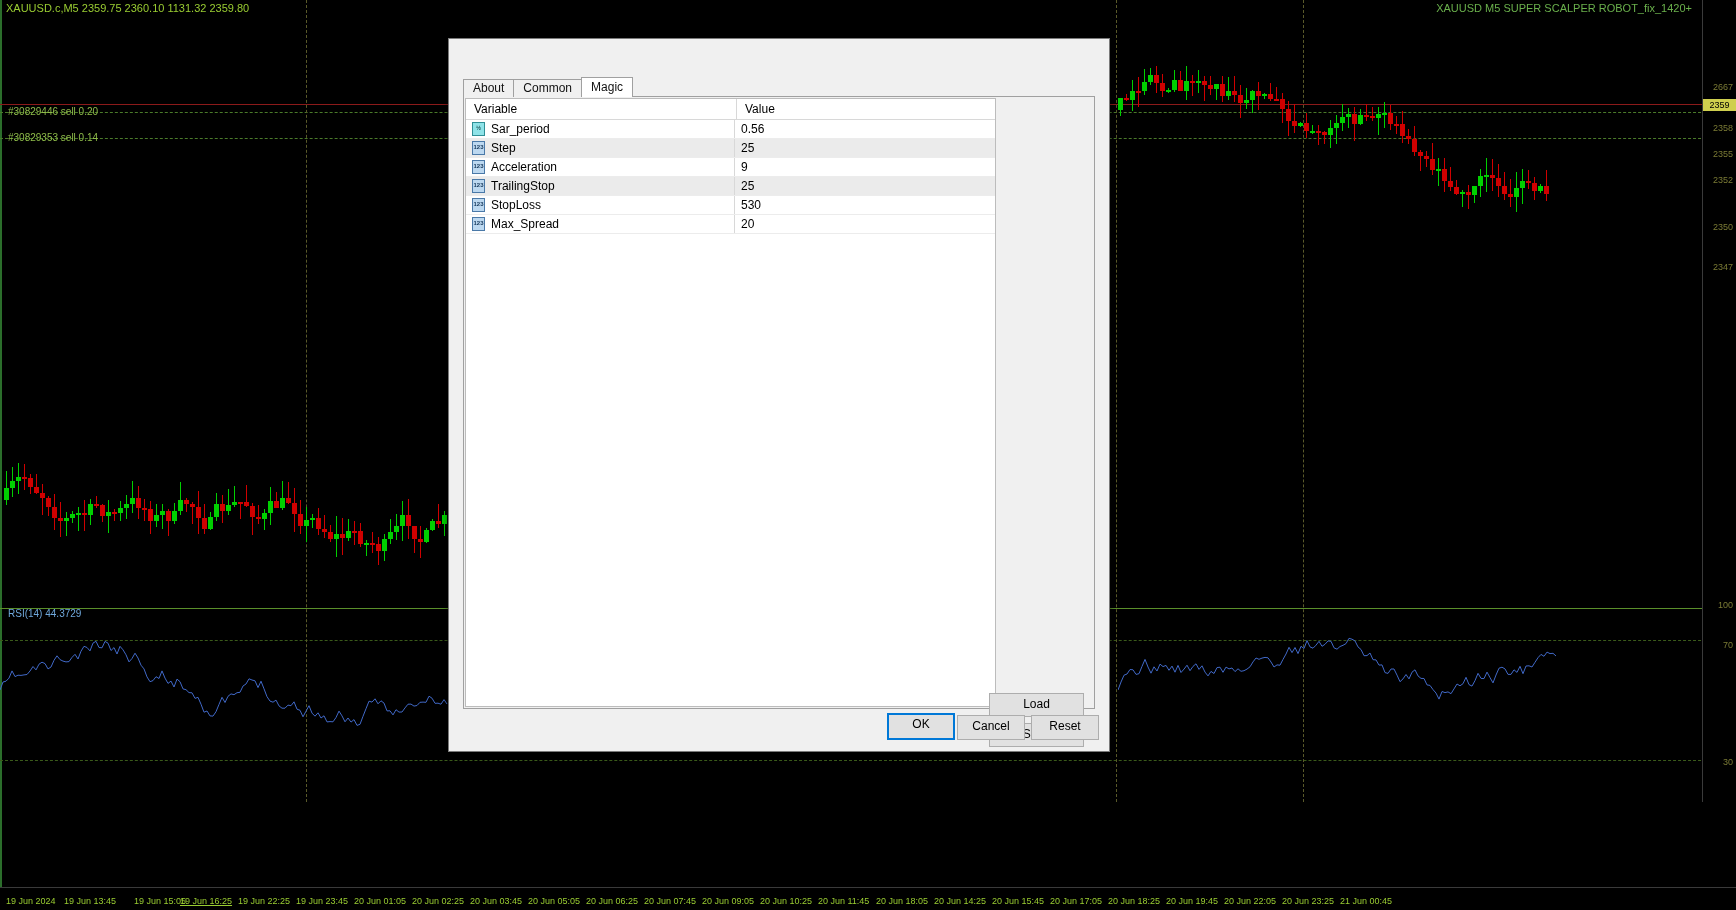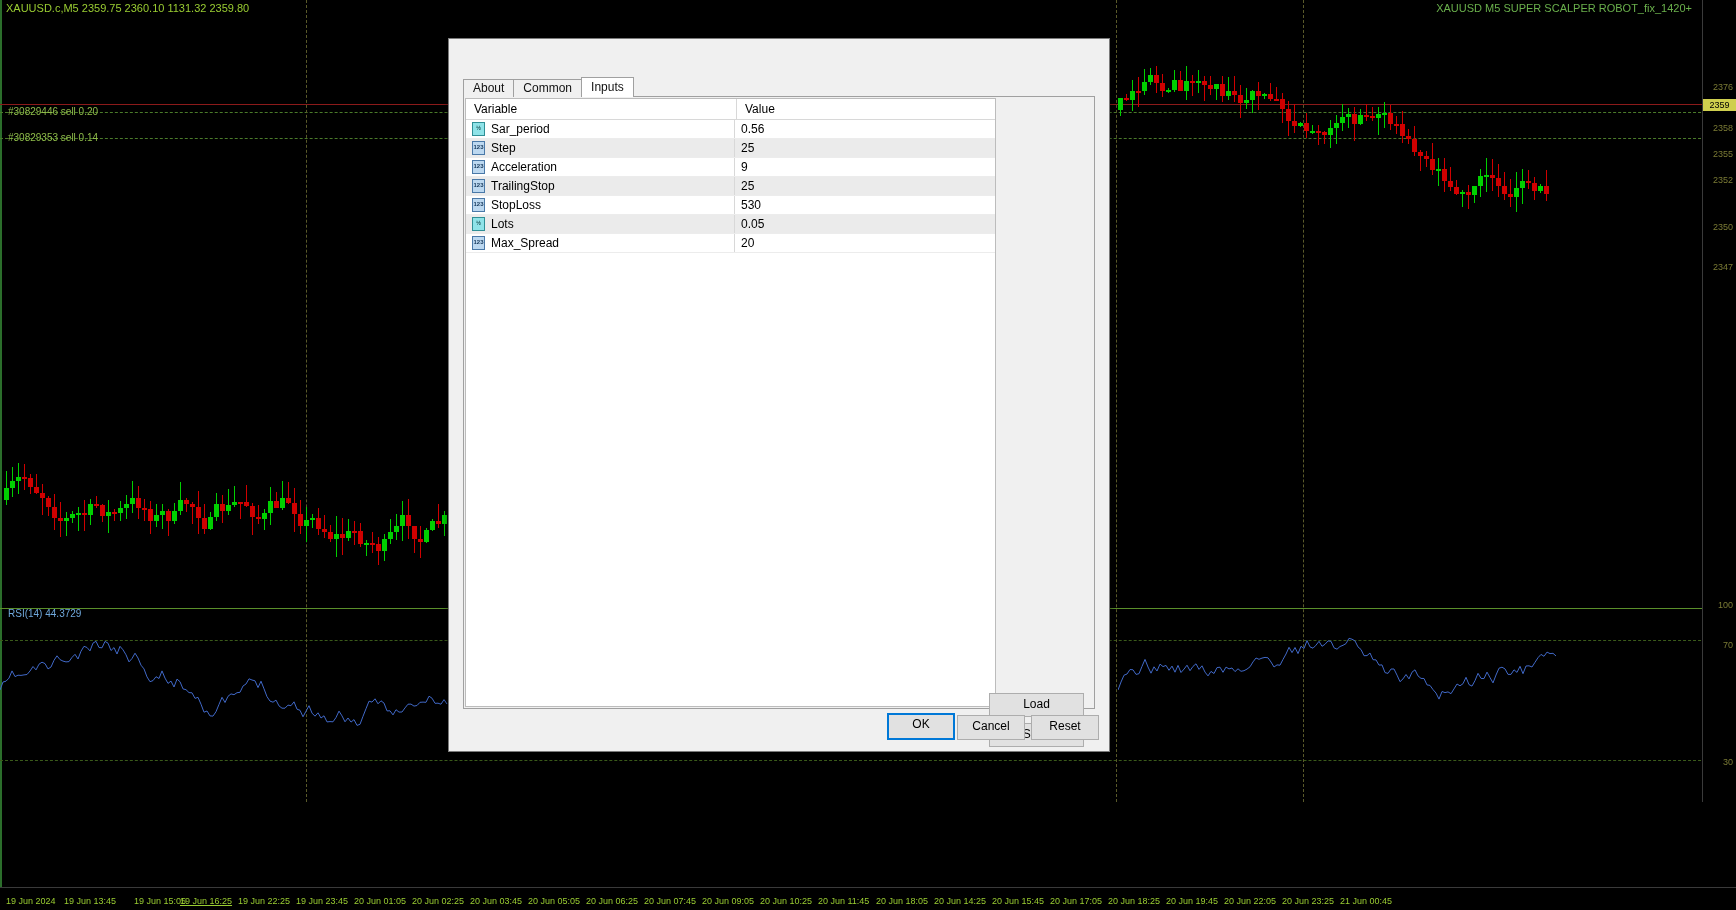--- a/index.html
+++ b/index.html
@@ -153,21 +153,21 @@
   <div class="dash-v" style="left:1116px;bottom:108px;"></div>
   <div class="dash-v" style="left:1303px;bottom:108px;"></div>
 
   <div class="symbol-label">XAUUSD.c,M5  2359.75 2360.10 1131.32 2359.80</div>
   <div class="symbol-label-right">XAUUSD M5 SUPER SCALPER ROBOT_fix_1420+</div>
   <div class="order-label" style="top:106px;">#30829446 sell 0.20</div>
   <div class="order-label" style="top:132px;">#30829353 sell 0.14</div>
   <div class="rsi-label">RSI(14) 44.3729</div>
 
   <div class="chart-scale">
-    <div class="scale-tick" style="top:82px;">2376</div>
+    <div class="scale-tick" style="top:82px;">2667</div>
     <div class="price-badge" style="top:99px;">2359</div>
     <div class="scale-tick" style="top:123px;">2358</div>
     <div class="scale-tick" style="top:149px;">2355</div>
     <div class="scale-tick" style="top:175px;">2352</div>
     <div class="scale-tick" style="top:222px;">2350</div>
     <div class="scale-tick" style="top:262px;">2347</div>
     <div class="scale-tick" style="top:600px;">100</div>
     <div class="scale-tick" style="top:640px;">70</div>
     <div class="scale-tick" style="top:757px;">30</div>
   </div>
@@ -798,21 +798,21 @@
       <path d="M0,70 L3,62.0 L6,55.2 L9,54.0 L12,49.5 L15,49.8 L18,54.4 L21,53.7 L24,46.4 L27,39.4 L30,47.0 L33,53.2 L36,46.8 L39,51.0 L42,44.1 L45,46.6 L48,45.4 L51,50.3 L54,46.1 L57,52.2 L60,45.4 L63,52.5 L66,49.1 L69,45.2 L72,50.7 L75,46.4 L78,43.8 L81,49.4 L84,45.8 L87,52.1 L90,55.9 L93,51.4 L96,53.5 L99,47.6 L102,47.2 L105,52.3 L108,47.1 L111,48.9 L114,48.0 L117,51.6 L120,48.8 L123,51.3 L126,50.7 L129,49.1 L132,46.8 L135,41.9 L138,38.0 L141,39.3 L144,38.1 L147,37.4 L150,37.8 L153,42.0 L156,47.0 L159,44.9 L162,45.2 L165,39.4 L168,34.0 L171,27.3 L174,32.6 L177,27.5 L180,33.6 L183,26.3 L186,28.5 L189,20.6 L192,26.9 L195,28.2 L198,25.2 L201,21.3 L204,26.3 L207,24.3 L210,20.9 L213,21.3 L216,27.8 L219,29.2 L222,26.5 L225,25.3 L228,23.6 L231,18.3 L234,19.2 L237,20.9 L240,26.9 L243,29.5 L246,35.7 L249,35.6 L252,33.0 L255,39.7 L258,39.9 L261,45.1 L264,44.9 L267,52.6 L270,53.4 L273,49.0 L276,49.0 L279,55.1 L282,61.7 L285,58.9 L288,54.5 L291,58.9 L294,52.2 L297,49.8 L300,55.9 L303,58.4 L306,58.5 L309,64.9 L312,65.4 L315,69.6 L318,73.1 L321,79.1 L324,71.5 L327,72.6 L330,71.9 L333,73.7 L336,68.9 L339,64.0 L342,65.8 L345,63.7 L348,57.3 L351,64.6 L354,66.1 L357,60.6 L360,53.3 L363,58.4 L366,58.6 L369,52.1 L372,57.6 L375,62.9 L378,55.0 L381,48.2 L384,47.2 L387,48.9 L390,54.4 L393,54.4 L396,49.8 L399,52.4 L402,46.3 L405,53.7 L408,46.0 L411,45.8 L414,47.0 L417,42.3 L420,37.7 L423,34.4 L426,36.3 L429,32.1 L432,33.6 L435,33.3 L438,36.0" fill="none" stroke="#4169c8" stroke-width="1"></path>
     </svg>
 </div>
 
 <div id="dialog">
 
 
   <div id="tabstrip">
     <div class="tab">About</div>
     <div class="tab">Common</div>
-    <div class="tab active">Inputs</div>
+    <div class="tab active">Magic</div>
   </div>
 
   <div id="panel">
 
     <div id="list">
       <div class="lrow head">
         <div class="cell-var">Variable</div>
         <div class="cell-val">Value</div>
       </div>
       <div id="rows-host">
@@ -844,27 +844,20 @@
             </div>
             <div class="cell-val">25</div>
           </div>
           <div class="lrow">
             <div class="cell-var">
               <span class="type-icon">123</span>
               <span>StopLoss</span>
             </div>
             <div class="cell-val">530</div>
           </div>
-          <div class="lrow alt">
-            <div class="cell-var">
-              <span class="type-icon frac">½</span>
-              <span>Lots</span>
-            </div>
-            <div class="cell-val">0.05</div>
-          </div>
           <div class="lrow">
             <div class="cell-var">
               <span class="type-icon">123</span>
               <span>Max_Spread</span>
             </div>
             <div class="cell-val">20</div>
           </div>
         </div>
     </div>
 

